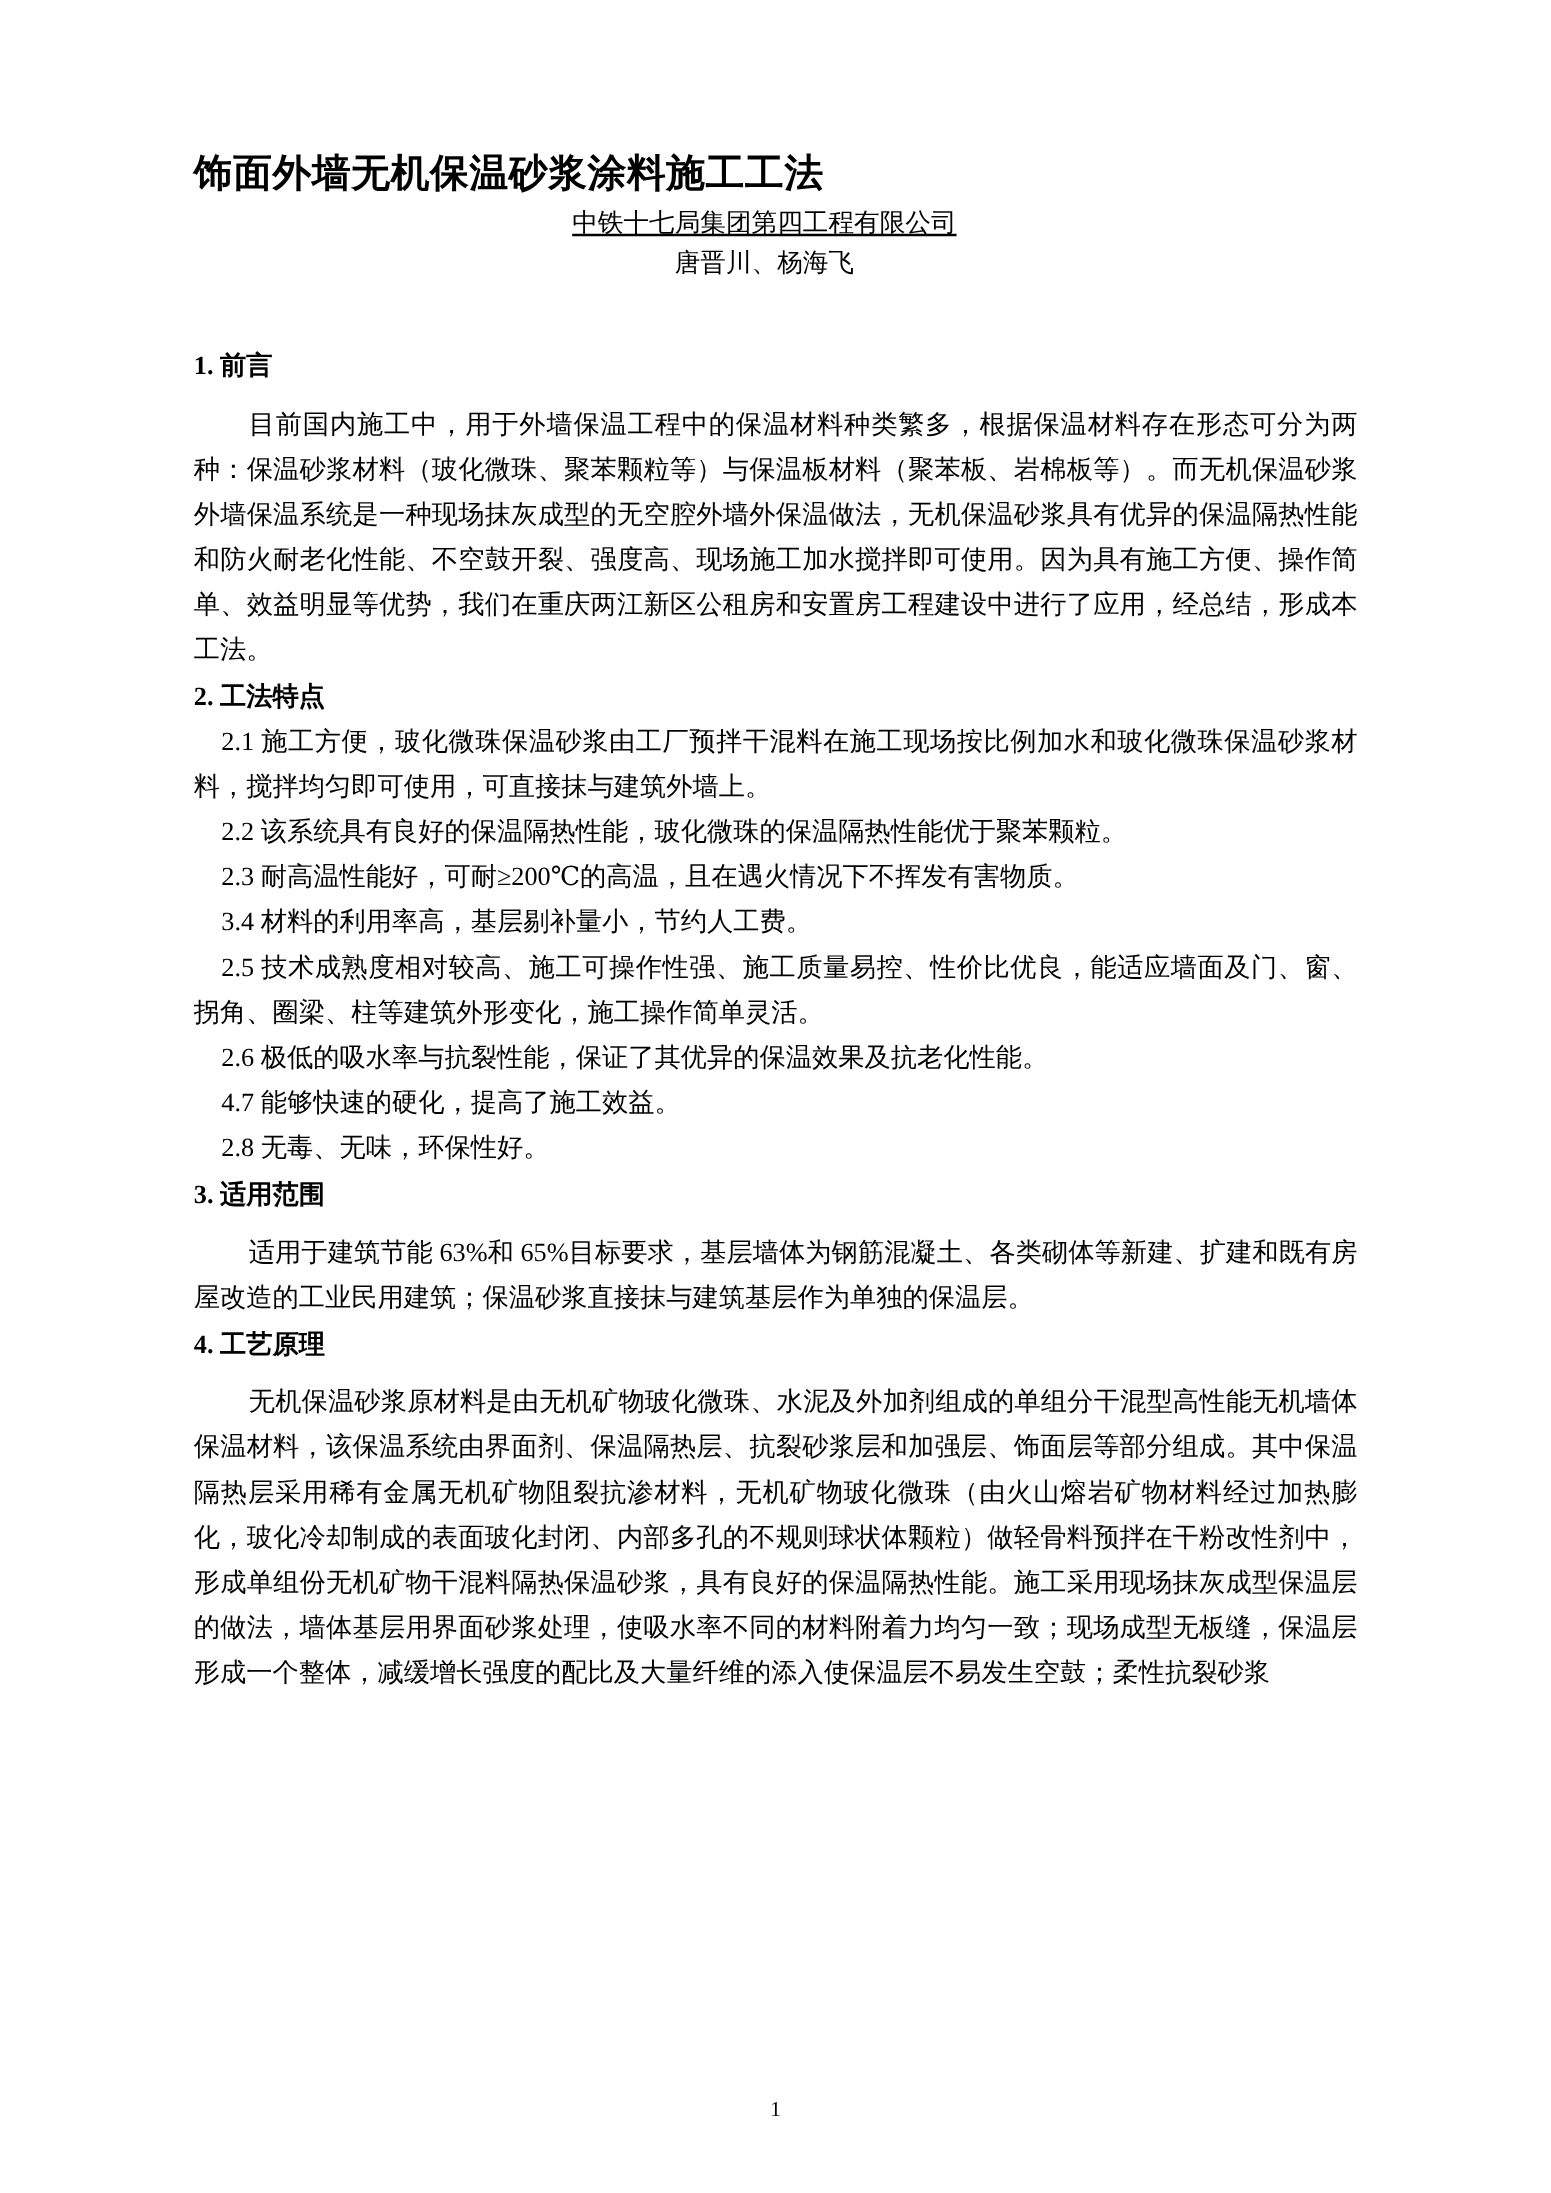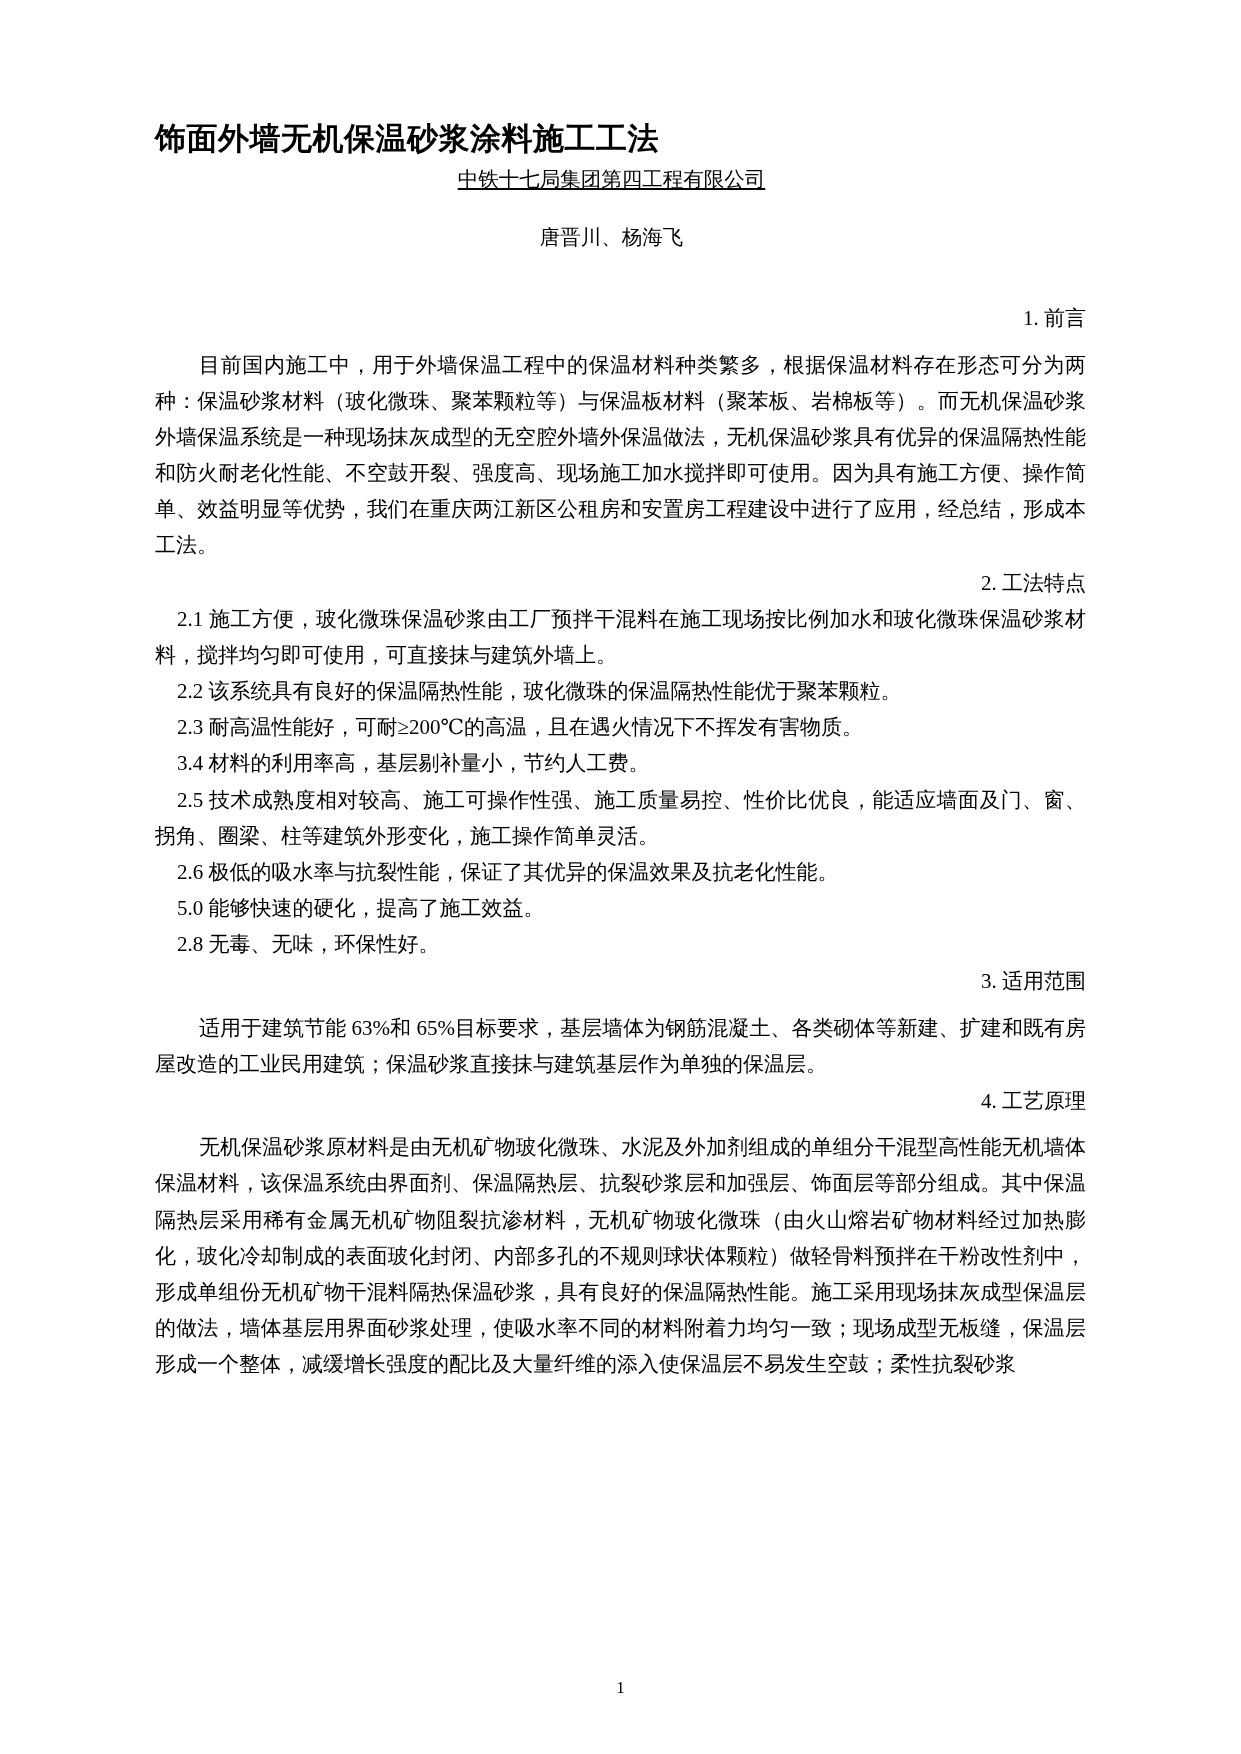--- a/index.html
+++ b/index.html
@@ -33,26 +33,25 @@
     font-size: 20.5px;
     line-height: 1.55;
     margin: 0;
   }
   .byline-org {
     padding-right: 18px;
     text-decoration: underline;
   }
   .byline-authors {
     padding-right: 18px;
-    margin-top: 26px;
   }
   .spacer-1 { height: 46px; }
   .section-heading {
-    text-align: right;
-    font-weight: normal;
+    text-align: left;
+    font-weight: bold;
     font-size: 21px;
     line-height: 1.5;
     margin: 4px 0 2px 0;
   }
   .para {
     font-size: 21px;
     line-height: 1.72;
     margin: 0;
     text-align: justify;
     text-justify: inter-ideograph;
@@ -93,21 +92,21 @@
   <div class="section-heading">1. 前言</div>
   <p class="para indent">目前国内施工中，用于外墙保温工程中的保温材料种类繁多，根据保温材料存在形态可分为两种：保温砂浆材料（玻化微珠、聚苯颗粒等）与保温板材料（聚苯板、岩棉板等）。而无机保温砂浆外墙保温系统是一种现场抹灰成型的无空腔外墙外保温做法，无机保温砂浆具有优异的保温隔热性能和防火耐老化性能、不空鼓开裂、强度高、现场施工加水搅拌即可使用。因为具有施工方便、操作简单、效益明显等优势，我们在重庆两江新区公租房和安置房工程建设中进行了应用，经总结，形成本工法。</p>
 
   <div class="section-heading">2. 工法特点</div>
   <p class="para indent-sm"><span class="num">2.1</span> <span>施工方便，玻化微珠保温砂浆由工厂预拌干混料在施工现场按比例加水和玻化微珠保温砂浆材料，搅拌均匀即可使用，可直接抹与建筑外墙上。</span></p>
   <p class="para indent-sm"><span class="num">2.2</span> <span>该系统具有良好的保温隔热性能，玻化微珠的保温隔热性能优于聚苯颗粒。</span></p>
   <p class="para indent-sm"><span class="num">2.3</span> <span>耐高温性能好，可耐≥200℃的高温，且在遇火情况下不挥发有害物质。</span></p>
   <p class="para indent-sm"><span class="num">3.4</span> <span>材料的利用率高，基层剔补量小，节约人工费。</span></p>
   <p class="para indent-sm"><span class="num">2.5</span> <span>技术成熟度相对较高、施工可操作性强、施工质量易控、性价比优良，能适应墙面及门、窗、拐角、圈梁、柱等建筑外形变化，施工操作简单灵活。</span></p>
   <p class="para indent-sm"><span class="num">2.6</span> <span>极低的吸水率与抗裂性能，保证了其优异的保温效果及抗老化性能。</span></p>
-  <p class="para indent-sm"><span class="num">5.0</span> <span>能够快速的硬化，提高了施工效益。</span></p>
+  <p class="para indent-sm"><span class="num">4.7</span> <span>能够快速的硬化，提高了施工效益。</span></p>
   <p class="para indent-sm"><span class="num">2.8</span> <span>无毒、无味，环保性好。</span></p>
 
   <div class="section-heading">3. 适用范围</div>
   <p class="para indent">适用于建筑节能 63%和 65%目标要求，基层墙体为钢筋混凝土、各类砌体等新建、扩建和既有房屋改造的工业民用建筑；保温砂浆直接抹与建筑基层作为单独的保温层。</p>
 
   <div class="section-heading">4. 工艺原理</div>
   <p class="para indent">无机保温砂浆原材料是由无机矿物玻化微珠、水泥及外加剂组成的单组分干混型高性能无机墙体保温材料，该保温系统由界面剂、保温隔热层、抗裂砂浆层和加强层、饰面层等部分组成。其中保温隔热层采用稀有金属无机矿物阻裂抗渗材料，无机矿物玻化微珠（由火山熔岩矿物材料经过加热膨化，玻化冷却制成的表面玻化封闭、内部多孔的不规则球状体颗粒）做轻骨料预拌在干粉改性剂中，形成单组份无机矿物干混料隔热保温砂浆，具有良好的保温隔热性能。施工采用现场抹灰成型保温层的做法，墙体基层用界面砂浆处理，使吸水率不同的材料附着力均匀一致；现场成型无板缝，保温层形成一个整体，减缓增长强度的配比及大量纤维的添入使保温层不易发生空鼓；柔性抗裂砂浆</p>
 
   <div class="page-number">1</div>
 

